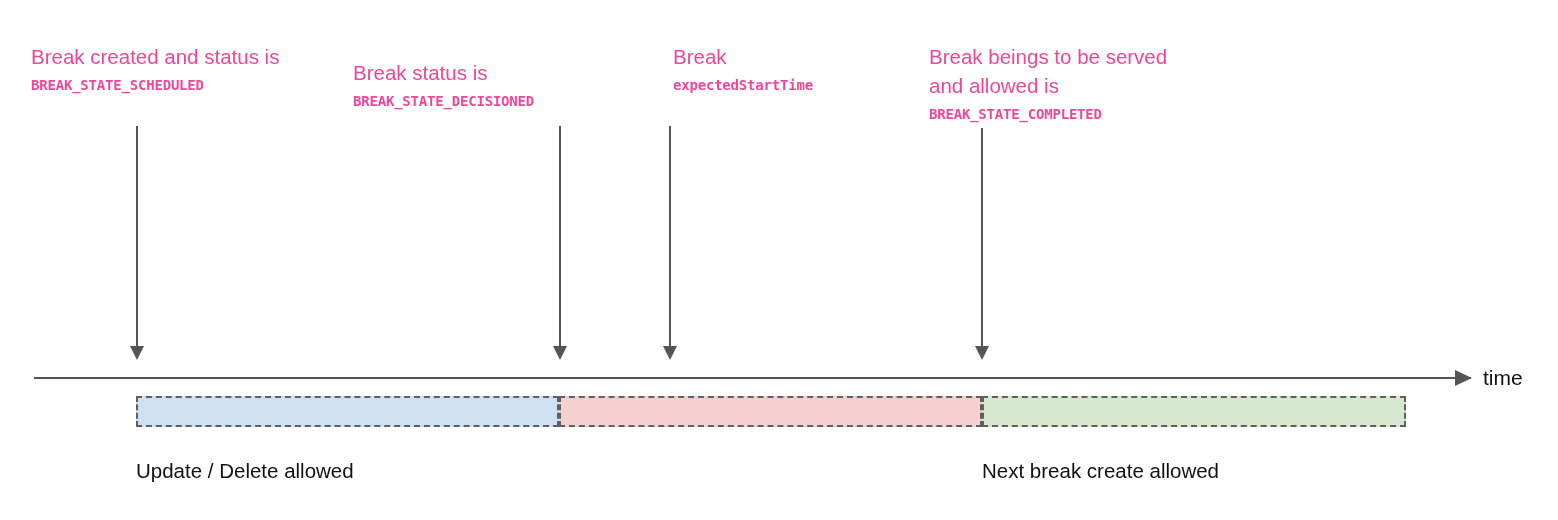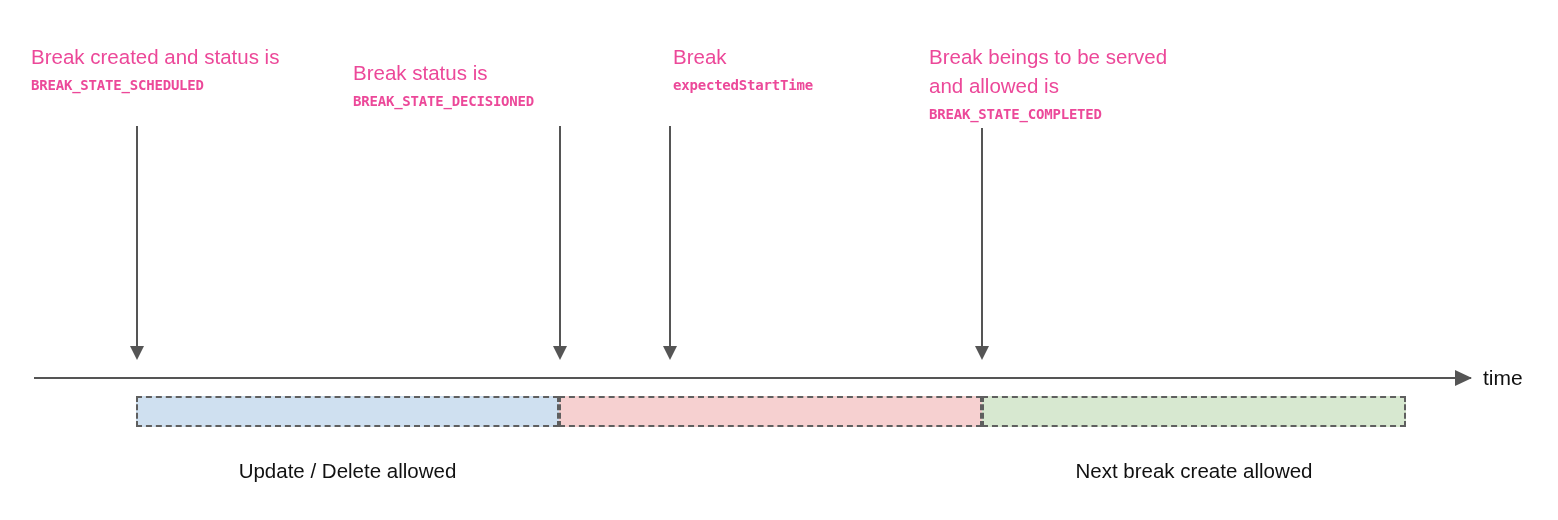--- a/index.html
+++ b/index.html
@@ -99,21 +99,21 @@
     box-sizing: border-box;
     border: 2px dashed #5f5f5f;
   }
   .bar + .bar { border-left: 2px dashed #5f5f5f; }
 
   
   .caption {
     position: absolute;
     top: 459px;
     font-size: 20.5px;
-    text-align: center;
+    text-align: left;
     white-space: nowrap;
     color: #111111;
   }
 </style>
 </head>
 <body>
 
 <div id="diagram">
 
   <div class="annotation ann-1">

